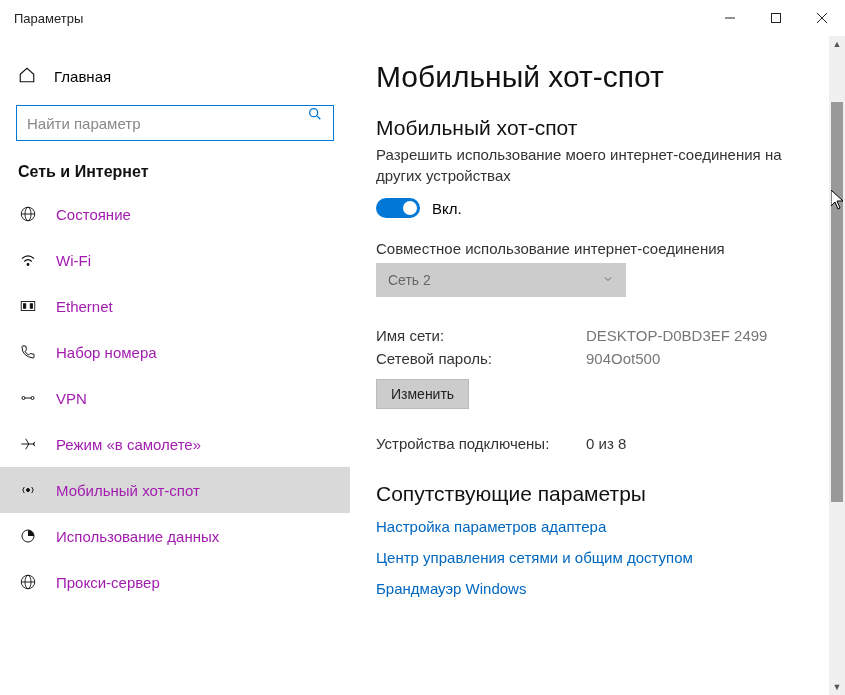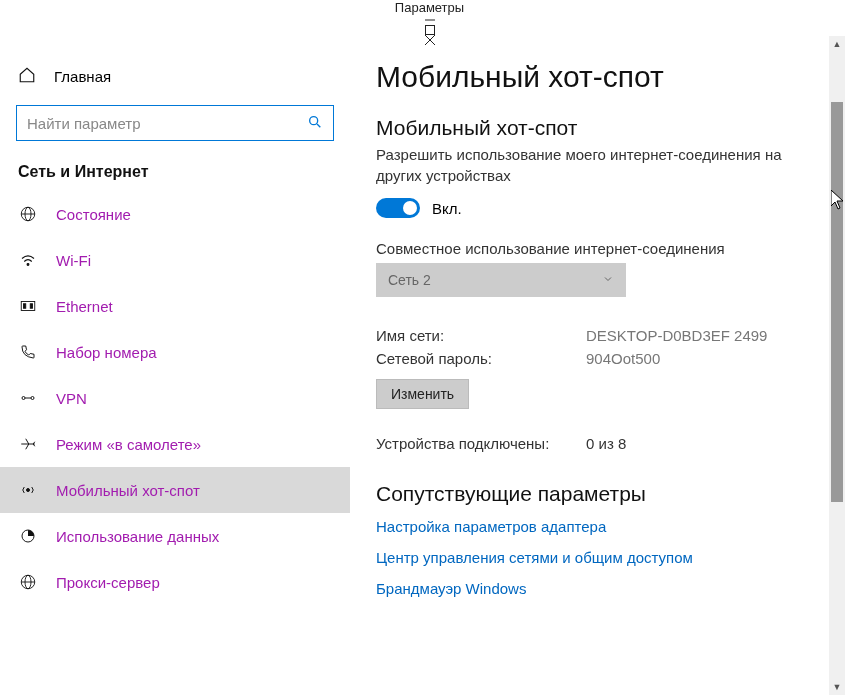--- a/index.html
+++ b/index.html
@@ -13,21 +13,20 @@
     overflow: hidden;
     position: relative;
   }
   .titlebar {
     height: 36px;
     display: flex;
     align-items: center;
     padding-left: 14px;
     font-size: 13px;
     color: #222;
-    flex-direction: column;
   }
   .titlebar .spacer { flex: 1; }
   .titlebar .winbtn {
     width: 46px;
     height: 36px;
     display: flex;
     align-items: center;
     justify-content: center;
     color: #222;
   }
@@ -45,21 +44,20 @@
     align-items: center;
     padding: 8px 12px 18px 18px;
     gap: 18px;
     font-size: 15px;
   }
   .searchbox {
     margin: 0 16px 22px 16px;
     height: 36px;
     border: 1px solid #0078d7;
     display: flex;
-    align-items: center;
     padding: 0 10px;
     color: #666;
   }
   .searchbox input {
     flex: 1;
     border: none;
     outline: none;
     font-size: 15px;
     color: #333;
     background: transparent;

